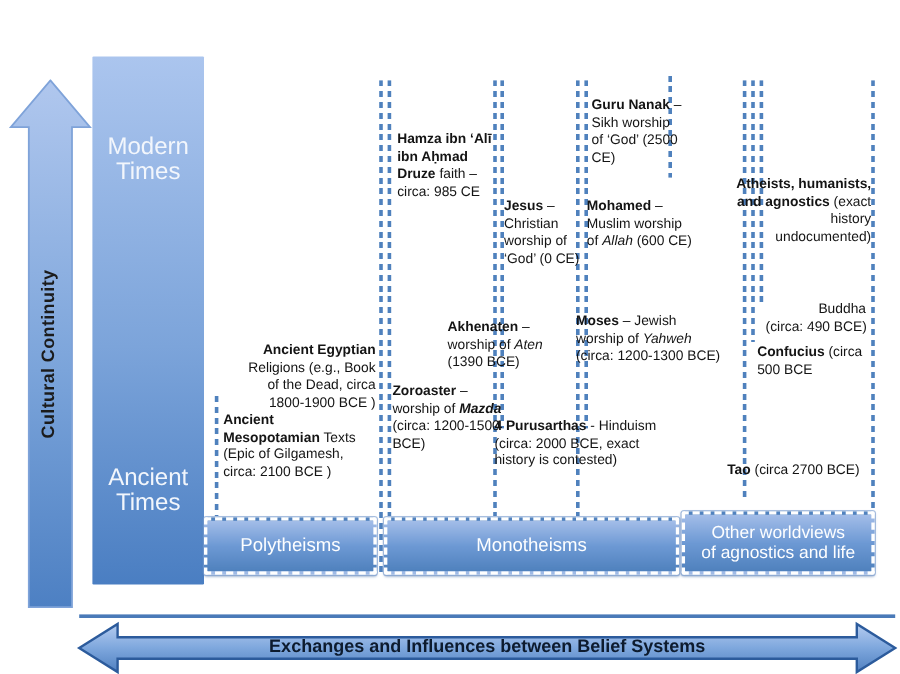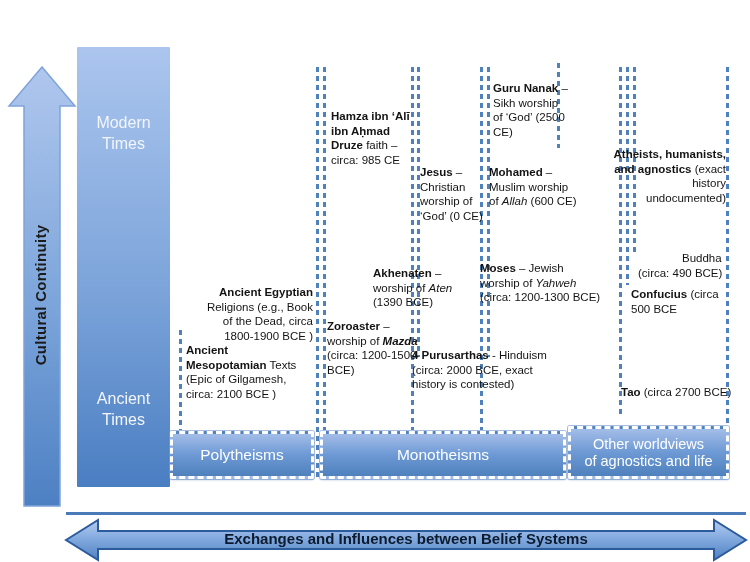--- a/index.html
+++ b/index.html
@@ -15,21 +15,21 @@
     position:absolute;font-size:11.5px;line-height:1.28;color:#141414;
   }
   .tl.right{text-align:right;}
   .times-bar{
     position:absolute;left:77px;top:47px;width:93px;height:440px;
     background:linear-gradient(180deg,#abc5ee 0%,#7ca4da 55%,#4a7ec2 100%);
     border-radius:1px;
   }
   .times-label{
     position:absolute;width:100%;text-align:center;color:#f2f6fc;
-    font-size:16px;line-height:21px;
+    font-size:20px;line-height:21px;
   }
   .cat-bar{
     position:absolute;box-sizing:border-box;height:48px;
     background:linear-gradient(180deg,#a3bde8 0%,#6d99d4 50%,#4f81bd 100%);
     border:3px dashed #ffffff;border-radius:2px;
     box-shadow:0 0 0 1px rgba(125,158,208,0.65),0 1px 2px rgba(60,100,160,0.45);
     display:flex;align-items:center;justify-content:center;text-align:center;
     color:#fdfeff;font-size:15.5px;line-height:1.12;
   }
   .rot-label{
@@ -87,21 +87,21 @@
   <div class="tl" style="left:329px;top:266px;width:94px;margin-left:44px;"><span style="font-weight: bold;">Akhenaten</span><span> – worship of </span><span style="font-style: italic;">Aten</span><span> (1390 BCE)</span></div>
   <div class="tl" style="left:327px;top:319px;width:92px;"><span style="font-weight: bold;">Zoroaster</span><span> – worship of </span><span style="font-style: italic; font-weight: bold;">Mazda</span><span> (circa: 1200-1500 BCE)</span></div>
   <div class="tl" style="left:420px;top:165px;width:76px;"><span style="font-weight: bold;">Jesus</span><span> – Christian worship of ‘God’ (0 CE)</span></div>
   <div class="tl" style="left:412px;top:348px;width:146px;"><span style="font-weight: bold;">4 Purusarthas</span><span> - Hinduism (circa: 2000 BCE, exact history is contested)</span></div>
   <div class="tl" style="left:493px;top:81px;width:76px;"><span style="font-weight: bold;">Guru Nanak</span><span> – Sikh worship of ‘God’ (2500 CE)</span></div>
   <div class="tl" style="left:489px;top:165px;width:92px;"><span style="font-weight: bold;">Mohamed</span><span> – Muslim worship of </span><span style="font-style: italic;">Allah</span><span> (600 CE)</span></div>
   <div class="tl" style="left:480px;top:261px;width:126px;"><span style="font-weight: bold;">Moses</span><span> – Jewish worship of </span><span style="font-style: italic;">Yahweh</span><span> (circa: 1200-1300 BCE)</span></div>
   <div class="tl right" style="left:612px;top:147px;width:114px;"><span style="font-weight: bold;">Atheists, humanists, and agnostics</span><span> (exact history undocumented)</span></div>
   <div class="tl" style="left:638px;top:251px;width:88px;"><span style="font-weight: normal; margin-left: 44px;">Buddha</span><span> (circa: 490 BCE)</span></div>
   <div class="tl" style="left:631px;top:287px;width:92px;"><span style="font-weight: bold;">Confucius</span><span> (circa 500 BCE</span></div>
-  <div class="tl" style="left:621px;top:385px;width:112px;white-space:nowrap;"><span style="font-weight: bold;">Tao</span><span> (circa 2700 BCE)</span></div>
+  <div class="tl" style="left:606px;top:385px;width:112px;white-space:nowrap;"><span style="font-weight: bold;">Tao</span><span> (circa 2700 BCE)</span></div>
 
   <div class="cat-bar" style="left:170px;top:431px;width:144px;">
     <span>Polytheisms</span>
   </div>
   <div class="cat-bar" style="left:320px;top:431px;width:246px;">
     <span>Monotheisms</span>
   </div>
   <div class="cat-bar" style="left:568px;top:426px;width:161px;height:53px;font-size:14.5px;">
     <span>
       <span style="display:block;">Other worldviews</span>

